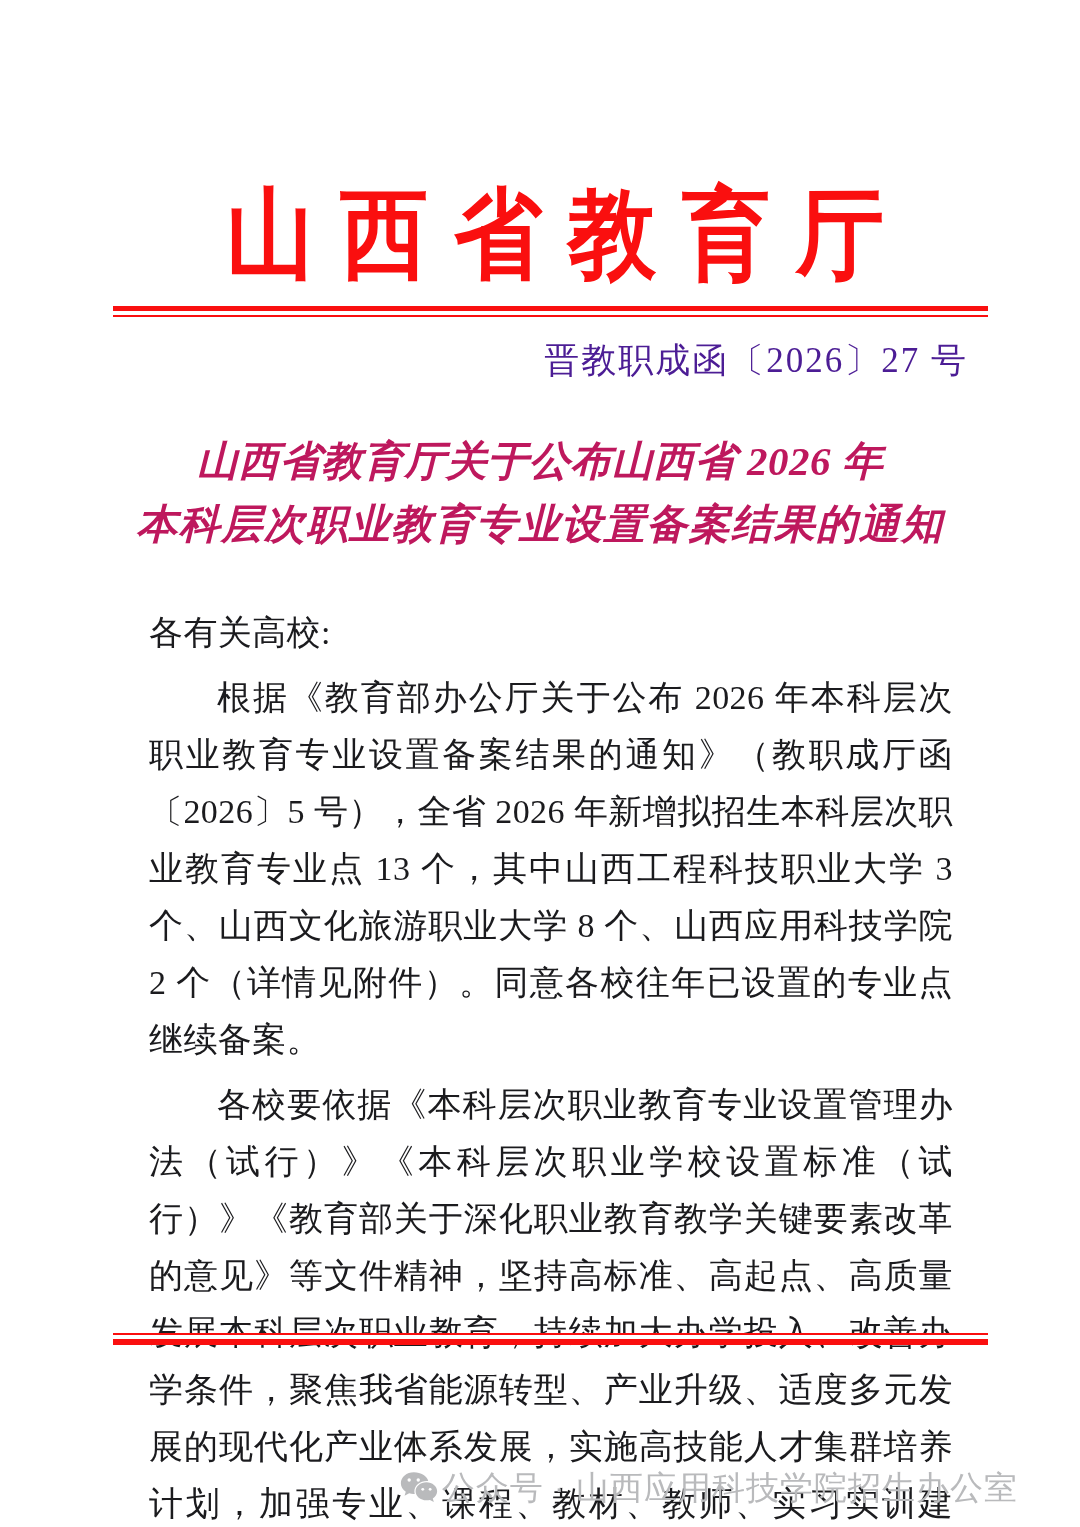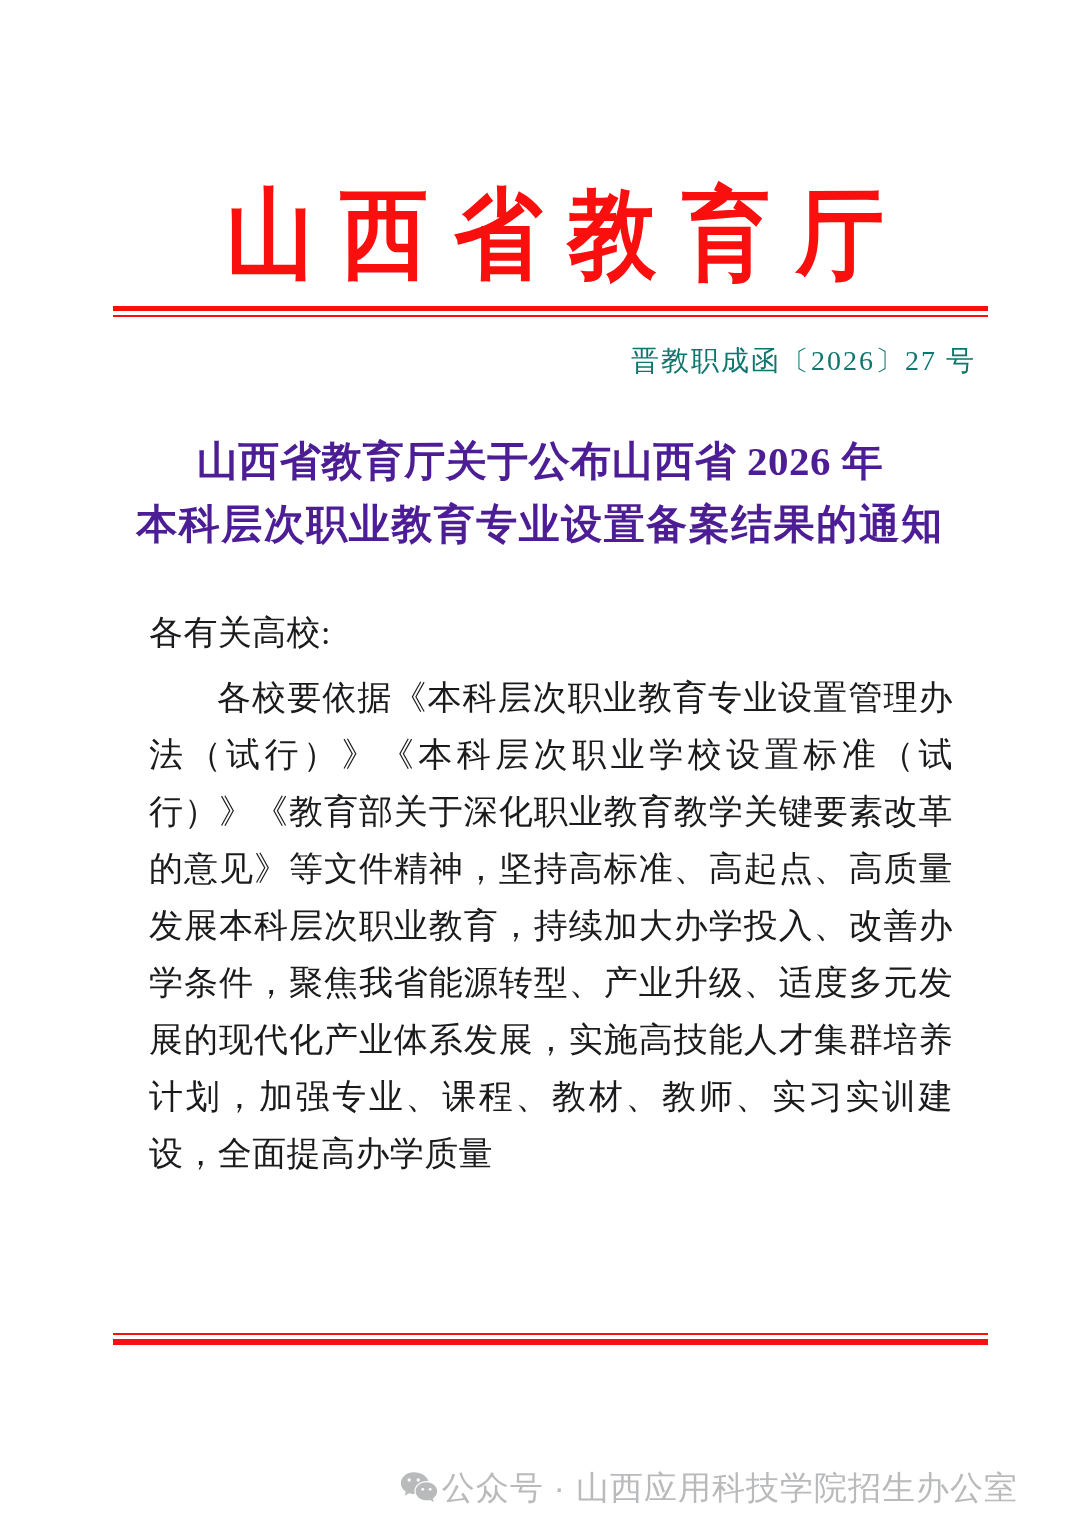--- a/index.html
+++ b/index.html
@@ -58,41 +58,42 @@
     background: #ffffff;
   }
   .rule-top .bar-thin {
     height: 2px;
     background: #fa0f0f;
   }
 
   
   .doc-number {
     position: absolute;
-    right: 104px;
+    right: 112px;
     top: 339px;
-    font-size: 28px;
+    font-size: 35px;
     line-height: 44px;
-    color: #0f766e;
+    color: #4c1d95;
     letter-spacing: 2px;
     white-space: nowrap;
   }
 
   
   .doc-title {
     position: absolute;
     left: 90px;
     top: 430px;
     width: 900px;
     text-align: center;
     font-weight: 700;
     font-size: 41px;
     line-height: 63px;
-    color: #4c1d95;
+    color: #be185d;
     letter-spacing: 0.5px;
+    font-style: italic;
   }
   .doc-title .tline {
     display: block;
     white-space: nowrap;
   }
   .doc-title .tline-2 {
     letter-spacing: 1.5px;
   }
 
   
@@ -174,20 +175,21 @@
 
   <div class="doc-number">晋教职成函〔2026〕27 号</div>
 
   <div class="doc-title">
     <span class="tline tline-1">山西省教育厅关于公布山西省 2026 年</span>
     <span class="tline tline-2">本科层次职业教育专业设置备案结果的通知</span>
   </div>
 
   <div class="body-text">
     <p class="salutation">各有关高校:</p>
+    <p class="indent">根据《教育部办公厅关于公布 2026 年本科层次职业教育专业设置备案结果的通知》（教职成厅函〔2026〕5 号），全省 2026 年新增拟招生本科层次职业教育专业点 13 个，其中山西工程科技职业大学 3 个、山西文化旅游职业大学 8 个、山西应用科技学院 2 个（详情见附件）。同意各校往年已设置的专业点继续备案。</p>
     <p class="indent">各校要依据《本科层次职业教育专业设置管理办法（试行）》《本科层次职业学校设置标准（试行）》《教育部关于深化职业教育教学关键要素改革的意见》等文件精神，坚持高标准、高起点、高质量发展本科层次职业教育，持续加大办学投入、改善办学条件，聚焦我省能源转型、产业升级、适度多元发展的现代化产业体系发展，实施高技能人才集群培养计划，加强专业、课程、教材、教师、实习实训建设，全面提高办学质量</p>
   </div>
 
   <div class="rule-bottom">
     <div class="bar-thin"></div>
     <div class="bar-gap"></div>
     <div class="bar-thick"></div>
   </div>
 
   <div class="footer-watermark">

